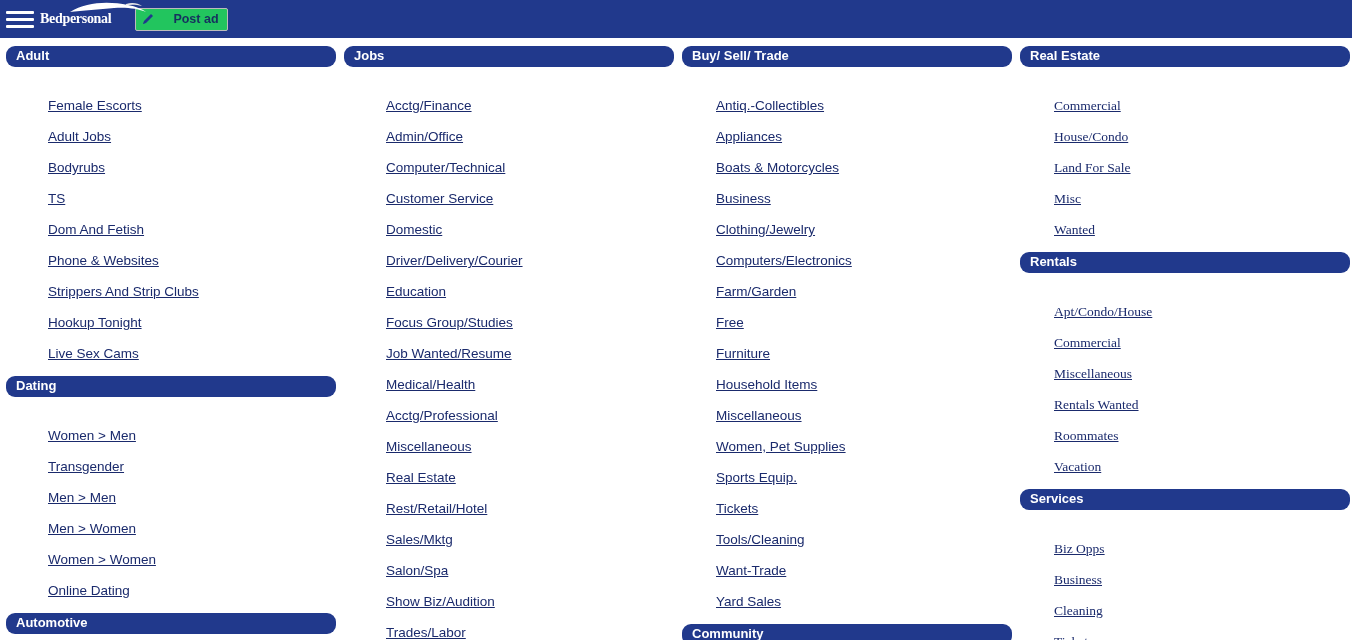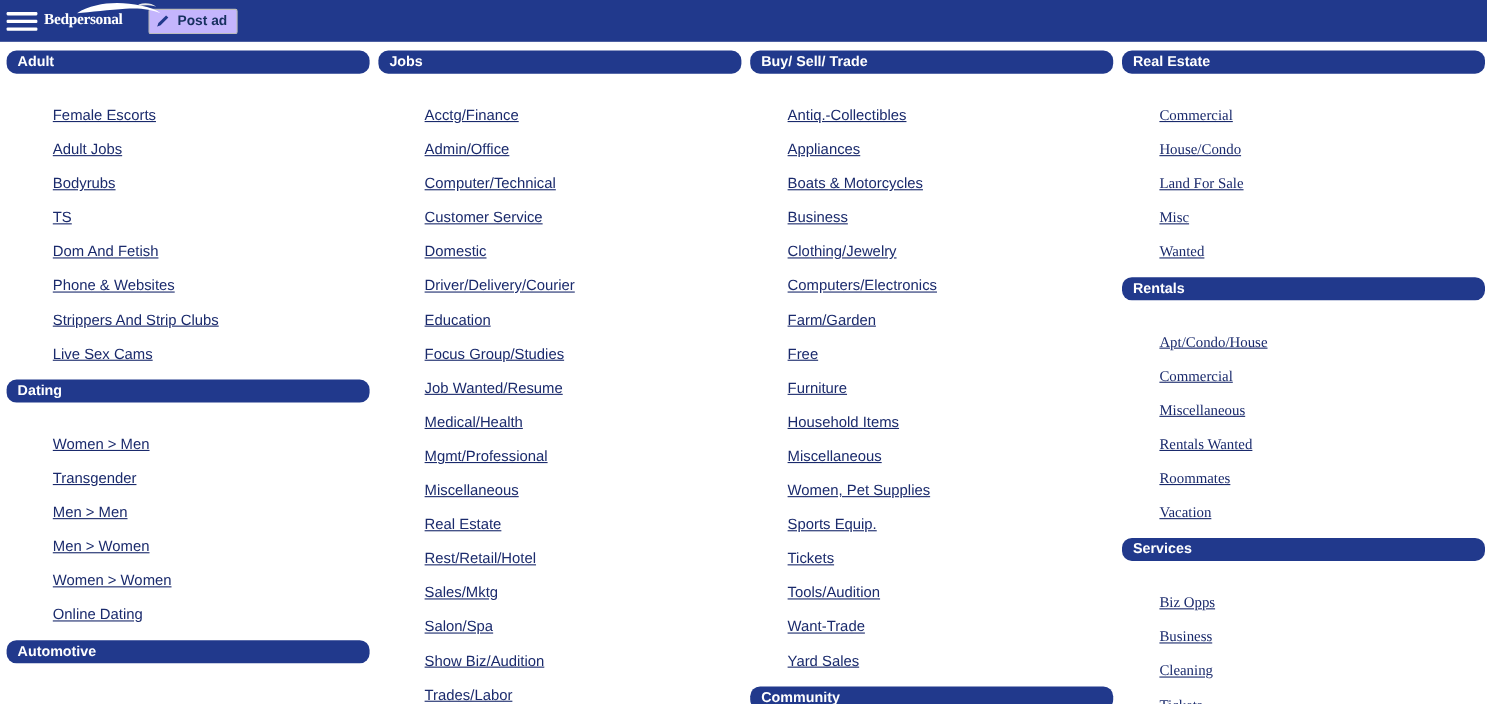--- a/index.html
+++ b/index.html
@@ -45,30 +45,30 @@
   .brand .swoosh {
     position: absolute;
     top: -11px;
     left: 28px;
     width: 80px;
     height: 16px;
     pointer-events: none;
   }
   .post-ad {
     margin-left: 10px;
-    background: #c4b5fd;
+    background: #22c55e;
     color: #16305f;
     font-size: 12.5px;
     font-weight: bold;
     border: 1px solid #bcbcbc;
     border-radius: 2px;
     padding: 3px 8px 4px 6px;
     display: inline-flex;
     align-items: center;
-    gap: 7px;
+    gap: 19px;
     cursor: pointer;
     height: 23px;
   }
   .post-ad .pencil {
     display: inline-block;
     width: 12px; height: 12px;
   }
 
   
   .columns {
@@ -132,20 +132,21 @@
   <div class="col col-1">
     <div class="cat-header">Adult</div>
     <ul class="cat-list">
       <li><a>Female Escorts</a></li>
       <li><a>Adult Jobs</a></li>
       <li><a>Bodyrubs</a></li>
       <li><a>TS</a></li>
       <li><a>Dom And Fetish</a></li>
       <li><a>Phone &amp; Websites</a></li>
       <li><a>Strippers And Strip Clubs</a></li>
+      <li><a>Hookup Tonight</a></li>
       <li><a>Live Sex Cams</a></li>
     </ul>
     <div class="cat-header">Dating</div>
     <ul class="cat-list">
       <li><a>Women &gt; Men</a></li>
       <li><a>Transgender</a></li>
       <li><a>Men &gt; Men</a></li>
       <li><a>Men &gt; Women</a></li>
       <li><a>Women &gt; Women</a></li>
       <li><a>Online Dating</a></li>
@@ -159,21 +160,21 @@
       <li><a>Acctg/Finance</a></li>
       <li><a>Admin/Office</a></li>
       <li><a>Computer/Technical</a></li>
       <li><a>Customer Service</a></li>
       <li><a>Domestic</a></li>
       <li><a>Driver/Delivery/Courier</a></li>
       <li><a>Education</a></li>
       <li><a>Focus Group/Studies</a></li>
       <li><a>Job Wanted/Resume</a></li>
       <li><a>Medical/Health</a></li>
-      <li><a>Mgmt/Professional</a></li>
+      <li><a>Acctg/Professional</a></li>
       <li><a>Miscellaneous</a></li>
       <li><a>Real Estate</a></li>
       <li><a>Rest/Retail/Hotel</a></li>
       <li><a>Sales/Mktg</a></li>
       <li><a>Salon/Spa</a></li>
       <li><a>Show Biz/Audition</a></li>
       <li><a>Trades/Labor</a></li>
     </ul>
   </div>
 
@@ -187,21 +188,21 @@
       <li><a>Clothing/Jewelry</a></li>
       <li><a>Computers/Electronics</a></li>
       <li><a>Farm/Garden</a></li>
       <li><a>Free</a></li>
       <li><a>Furniture</a></li>
       <li><a>Household Items</a></li>
       <li><a>Miscellaneous</a></li>
       <li><a>Women, Pet Supplies</a></li>
       <li><a>Sports Equip.</a></li>
       <li><a>Tickets</a></li>
-      <li><a>Tools/Audition</a></li>
+      <li><a>Tools/Cleaning</a></li>
       <li><a>Want-Trade</a></li>
       <li><a>Yard Sales</a></li>
     </ul>
     <div class="cat-header">Community</div>
   </div>
 
   <div class="col col-4">
     <div class="cat-header">Real Estate</div>
     <ul class="cat-list">
       <li><a>Commercial</a></li>

